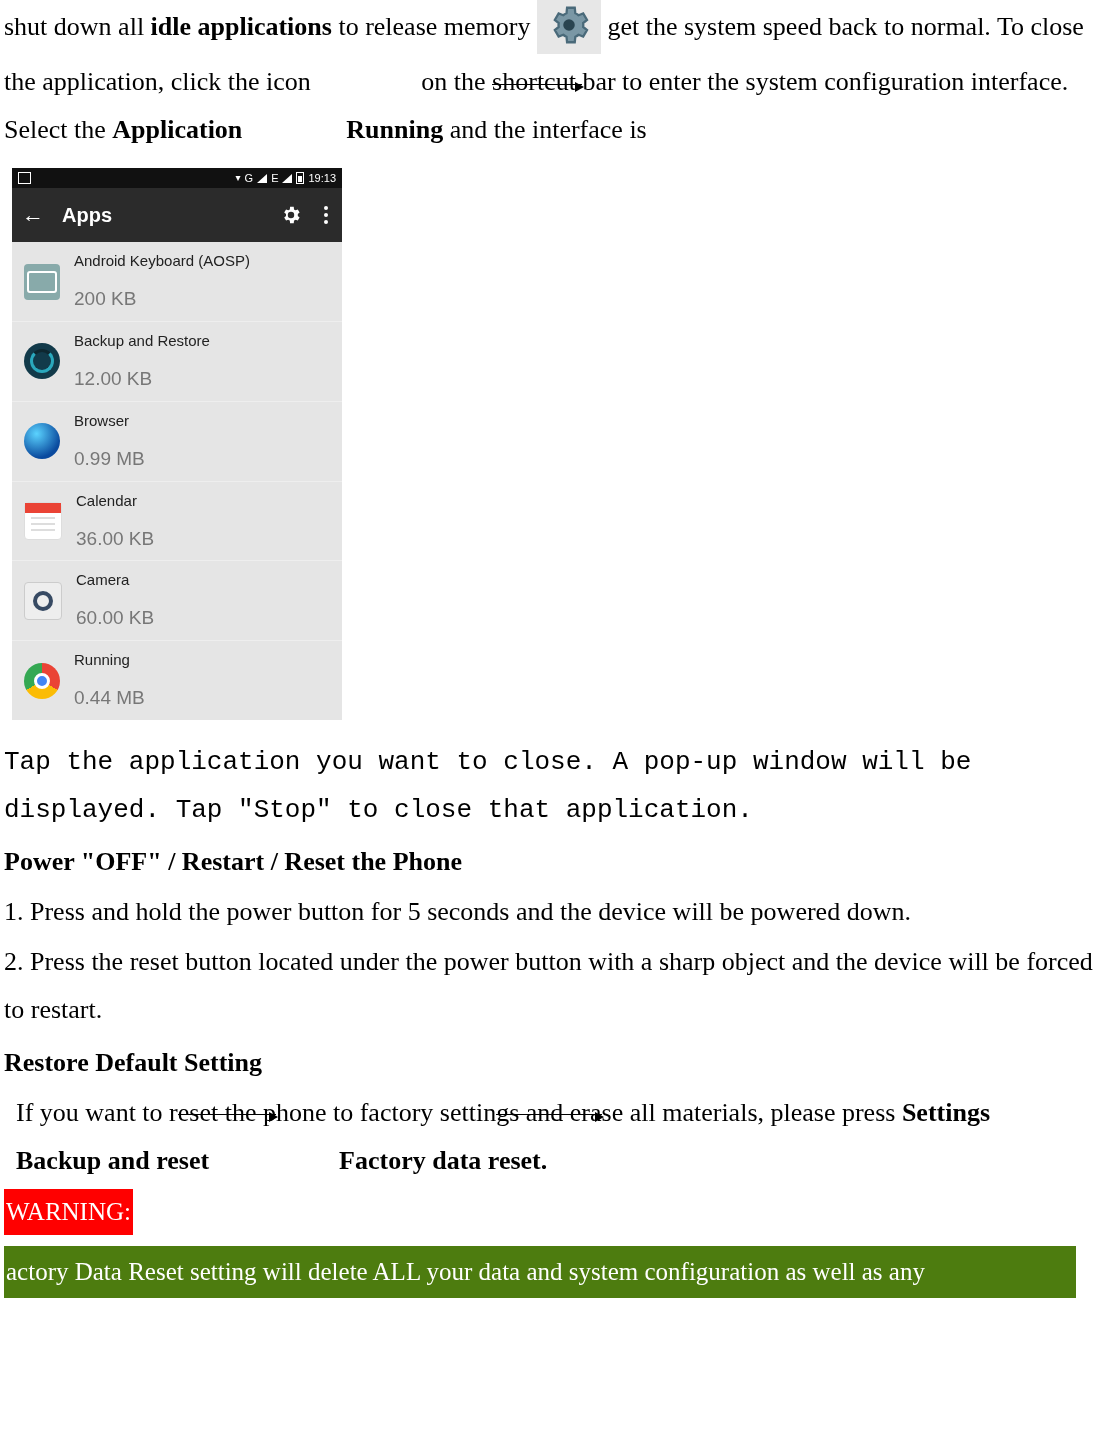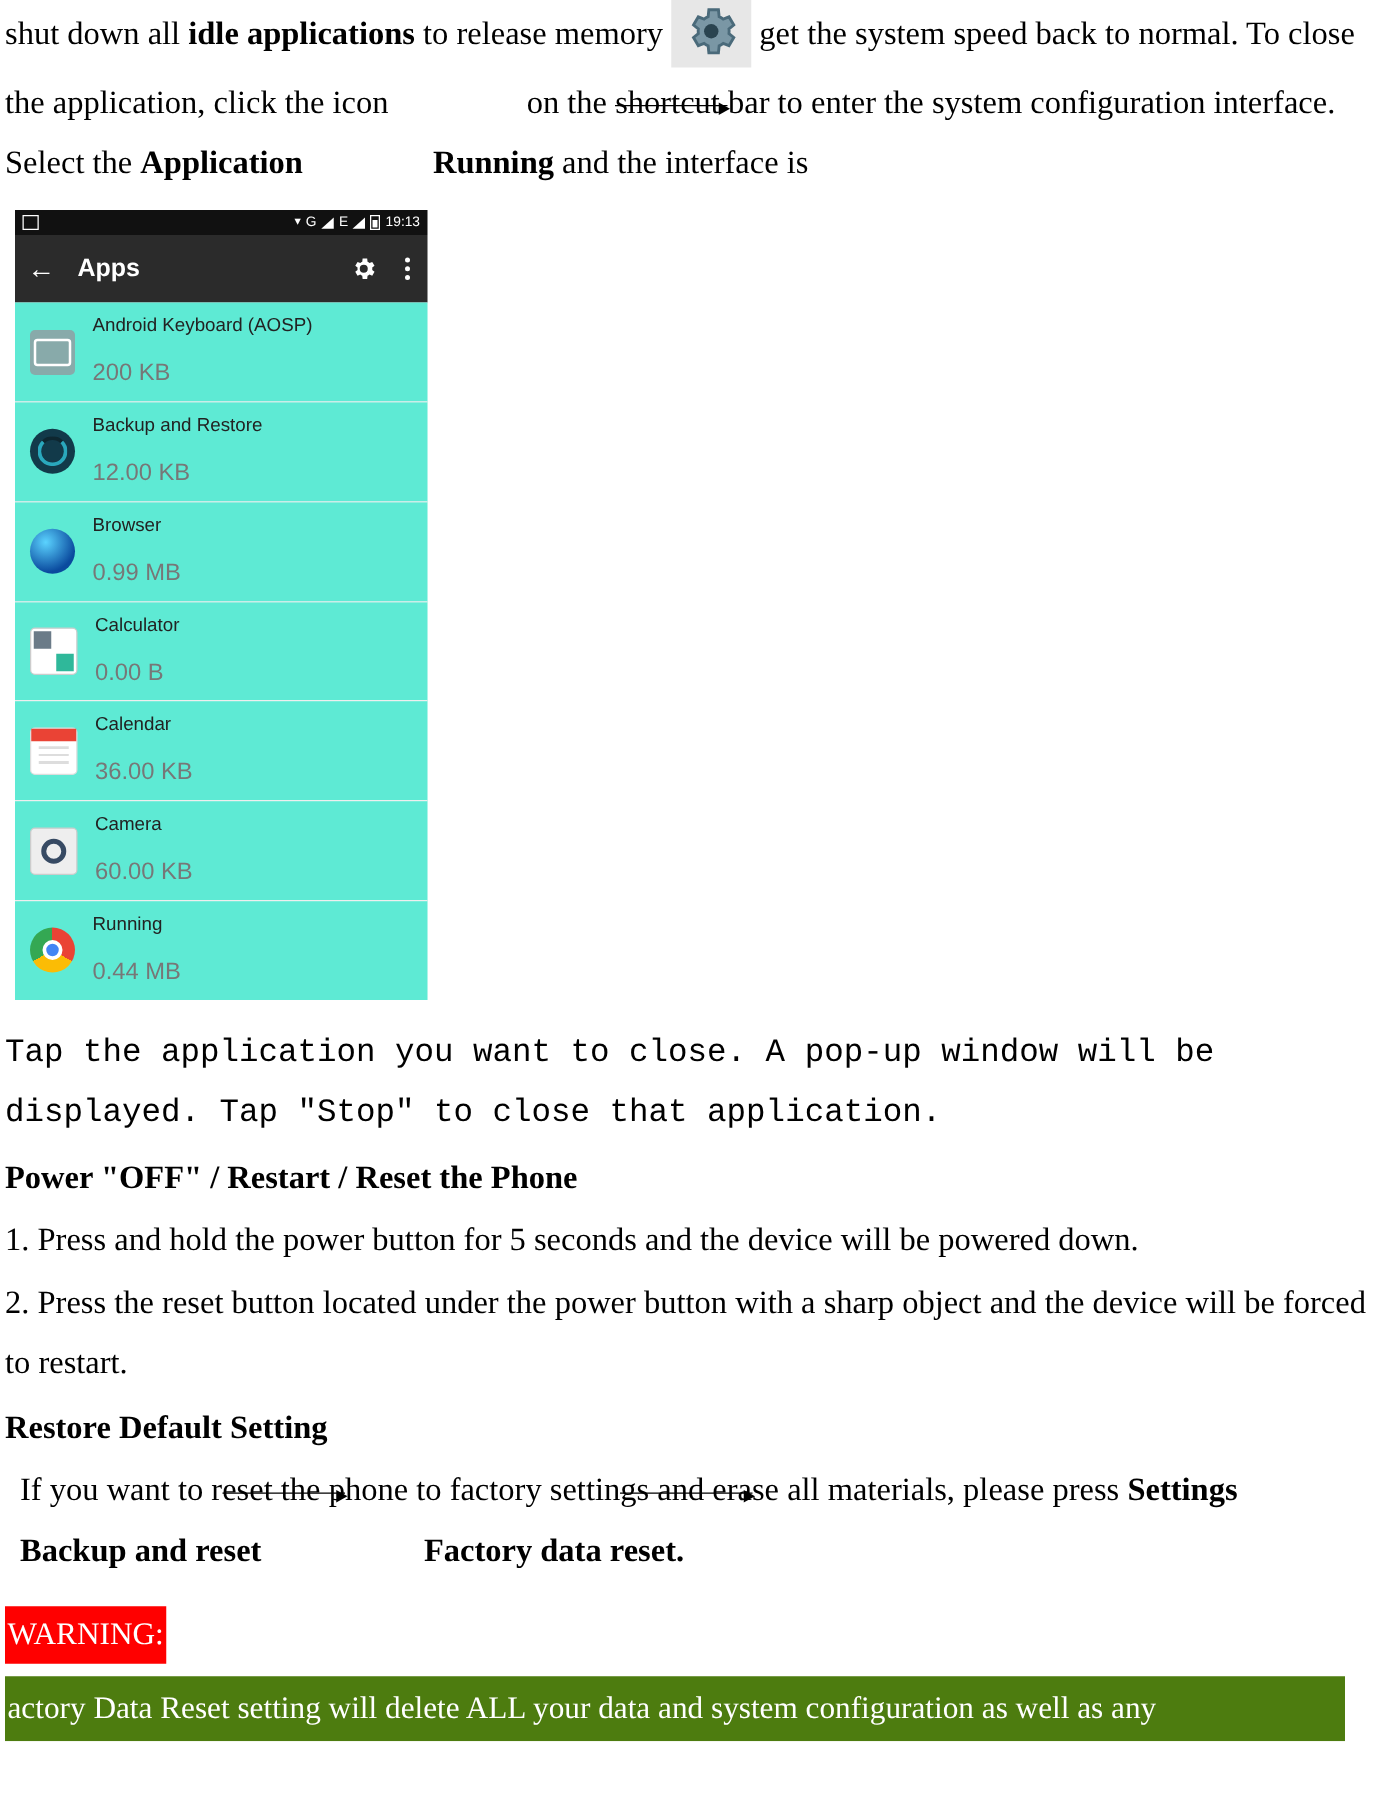--- a/index.html
+++ b/index.html
@@ -123,21 +123,21 @@
   }
   .kebab span {
     width:4px;height:4px;background:#fff;border-radius:50%;
   }
   .app-row {
     display:flex;
     align-items:center;
     gap:14px;
     padding: 10px 12px;
     border-bottom:1px solid #eee;
-    background:#5eead4;
+    background:#e5e5e5;
   }
   .app-row:last-child{border-bottom:none;}
   .app-icon {
     width:36px;height:36px;border-radius:4px;
     display:flex;align-items:center;justify-content:center;
     flex-shrink:0;
   }
   .app-text .name{font-size:15px;color:#222;}
   .app-text .size{font-size:19px;color:#777;margin-top:18px;}
 
@@ -164,21 +164,21 @@
     font-size: 26px;
     margin: 4px 0 2px 0;
   }
   .warning-label{
     display:inline-block;
     background:#ff0000;
     color:#fff;
     font-size:25px;
     font-family:"Times New Roman",serif;
     padding: 0 2px;
-    margin-top: 20px;
+    margin-top: 4px;
   }
   .warning-box{
     background:#4d7c0f;
     color:#fff;
     font-size:25px;
     font-family:"Times New Roman",serif;
     padding: 3px 2px;
     margin-top:10px;
     width: 1068px;
   }
@@ -251,27 +251,20 @@
           </div>
         </div>
         <div class="app-row">
           <div class="app-icon ic-browser"></div>
           <div class="app-text">
             <div class="name">Browser</div>
             <div class="size">0.99 MB</div>
           </div>
         </div>
         <div class="app-row">
-          <div class="app-icon ic-calc"></div>
-          <div class="app-text">
-            <div class="name">Calculator</div>
-            <div class="size">0.00 B</div>
-          </div>
-        </div>
-        <div class="app-row">
           <div class="app-icon ic-cal"></div>
           <div class="app-text">
             <div class="name">Calendar</div>
             <div class="size">36.00 KB</div>
           </div>
         </div>
         <div class="app-row">
           <div class="app-icon ic-cam"></div>
           <div class="app-text">
             <div class="name">Camera</div>

